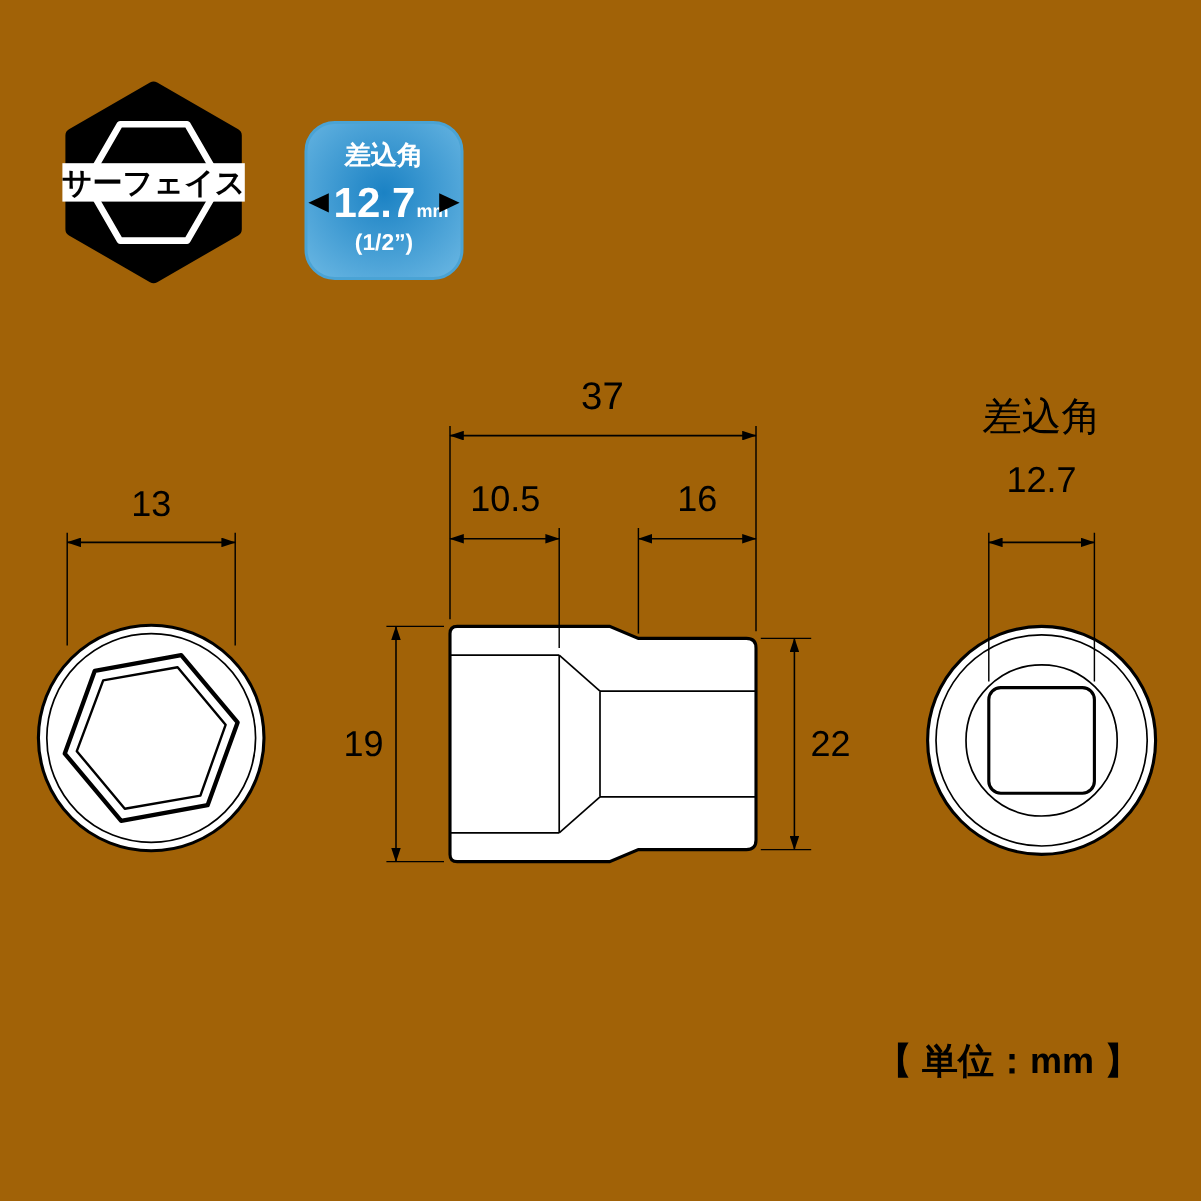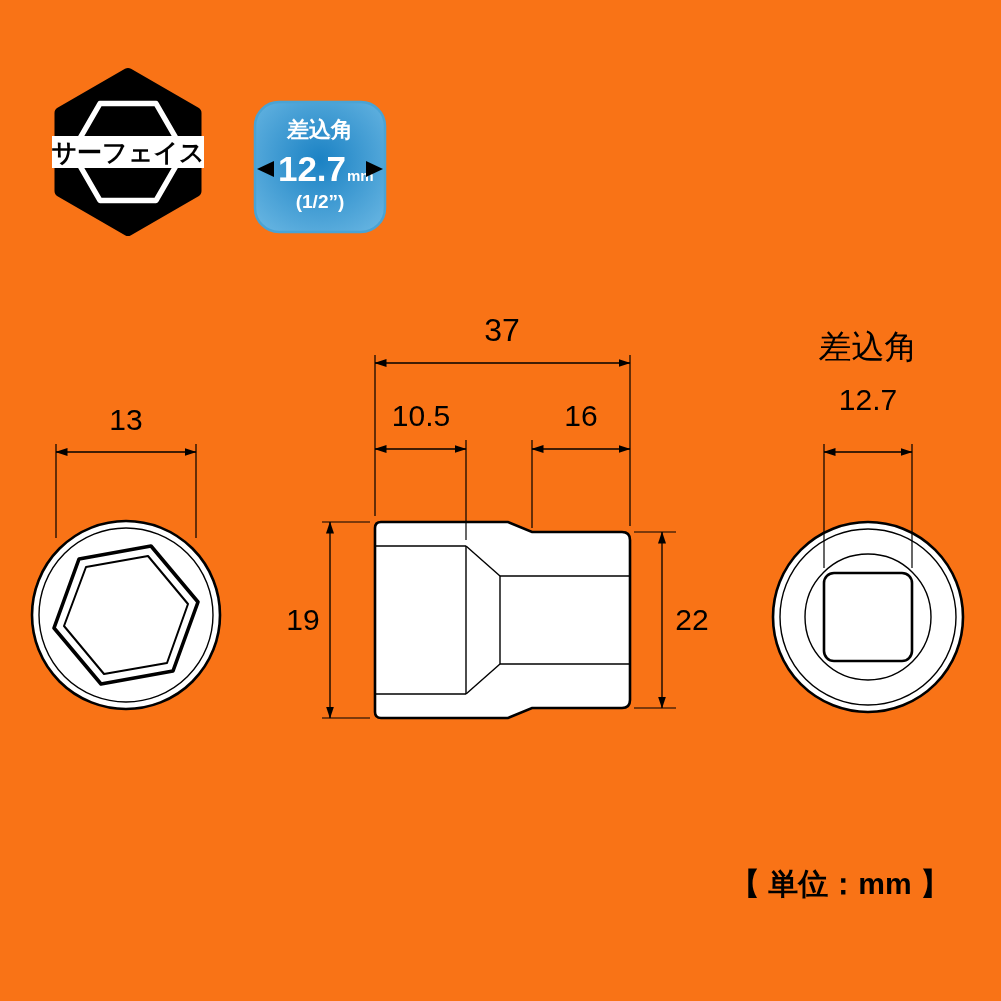--- a/index.html
+++ b/index.html
@@ -1,17 +1,17 @@
 <!DOCTYPE html>
 <html><head>
 <meta charset="utf-8">
 <style>
   html,body{margin:0;padding:0;background:#ffffff;}
   body{font-family:"Liberation Sans","DejaVu Sans",sans-serif;}
-  .canvas{position:relative;width:1001px;height:1001px;background:#f97316;overflow:hidden;}
+  .canvas{position:relative;width:1001px;height:1001px;background:#a16207;overflow:hidden;}
   svg text{font-family:"Liberation Sans","DejaVu Sans",sans-serif;fill:#000;}
   .dim-num{font-size:30px;}
   .dim-num-lg{font-size:32px;}
   .jp-label{font-size:33px;}
   .unit-note{font-size:30px;font-weight:600;}
   .badge-title{font-size:22px;fill:#fff;font-weight:600;}
   .badge-value{font-size:35px;fill:#fff;font-weight:700;}
   .badge-unit{font-size:15px;fill:#fff;font-weight:600;}
   .badge-frac{font-size:19px;fill:#fff;font-weight:600;}
   .logo-text{font-size:25px;font-weight:700;}

